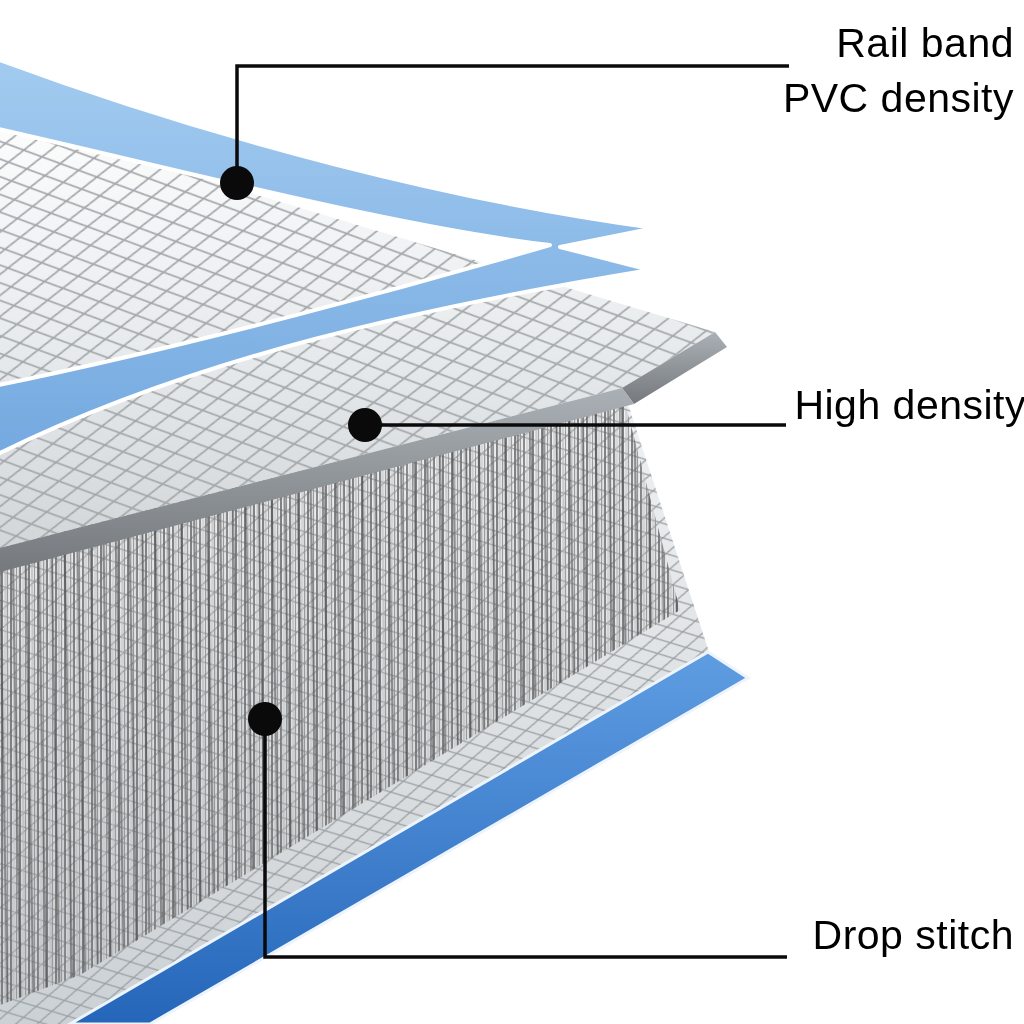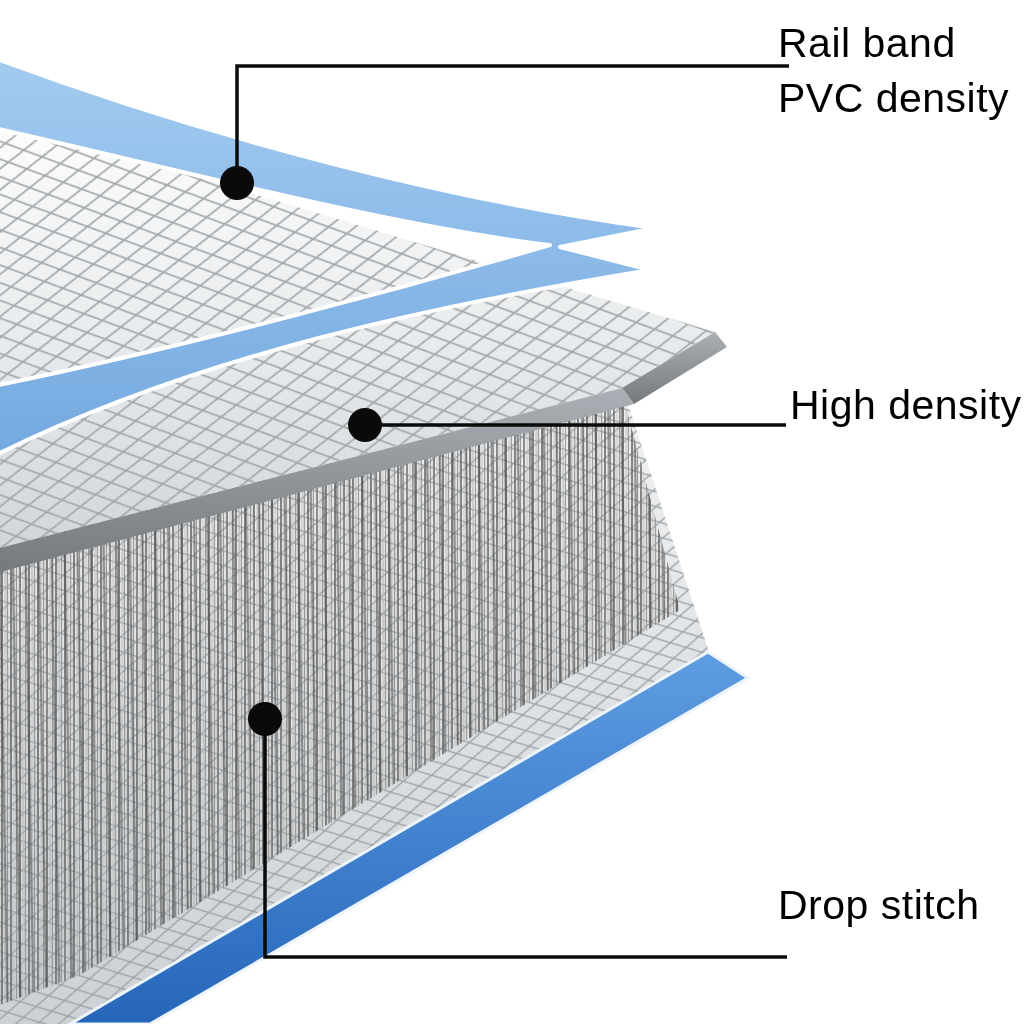--- a/index.html
+++ b/index.html
@@ -7,31 +7,31 @@
   .stage{
     position:relative;
     width:1024px;height:1024px;
     background:#ffffff;
     overflow:hidden;
   }
   .figure-svg{position:absolute;left:0;top:0;width:1024px;height:1024px;}
   .callout-label{
     position:absolute;
     left:778px;width:236px;
-    text-align:left;
+    text-align:right;
     color:#000000;
     font-size:41px;
     line-height:55px;
     font-weight:400;
     letter-spacing:0.5px;
   }
   .callout-label .line{display:block;}
   #label-rail-band{top:16px;}
   #label-high-density{top:378px;margin-left:12px;}
-  #label-drop-stitch{top:878px;}
+  #label-drop-stitch{top:908px;}
 </style>
 </head>
 <body>
 
 <div class="stage">
 
   <svg class="figure-svg" viewBox="0 0 1024 1024" aria-hidden="true">
     <defs>
       <linearGradient id="sheetGrad" x1="0" y1="0" x2="0" y2="1">
         <stop offset="0" stop-color="#fdfdfd"></stop>

